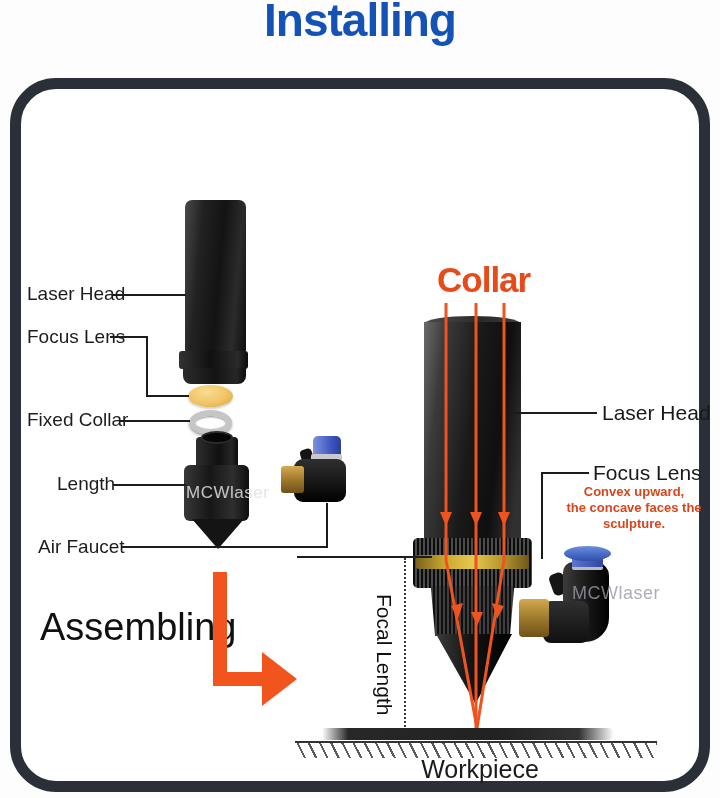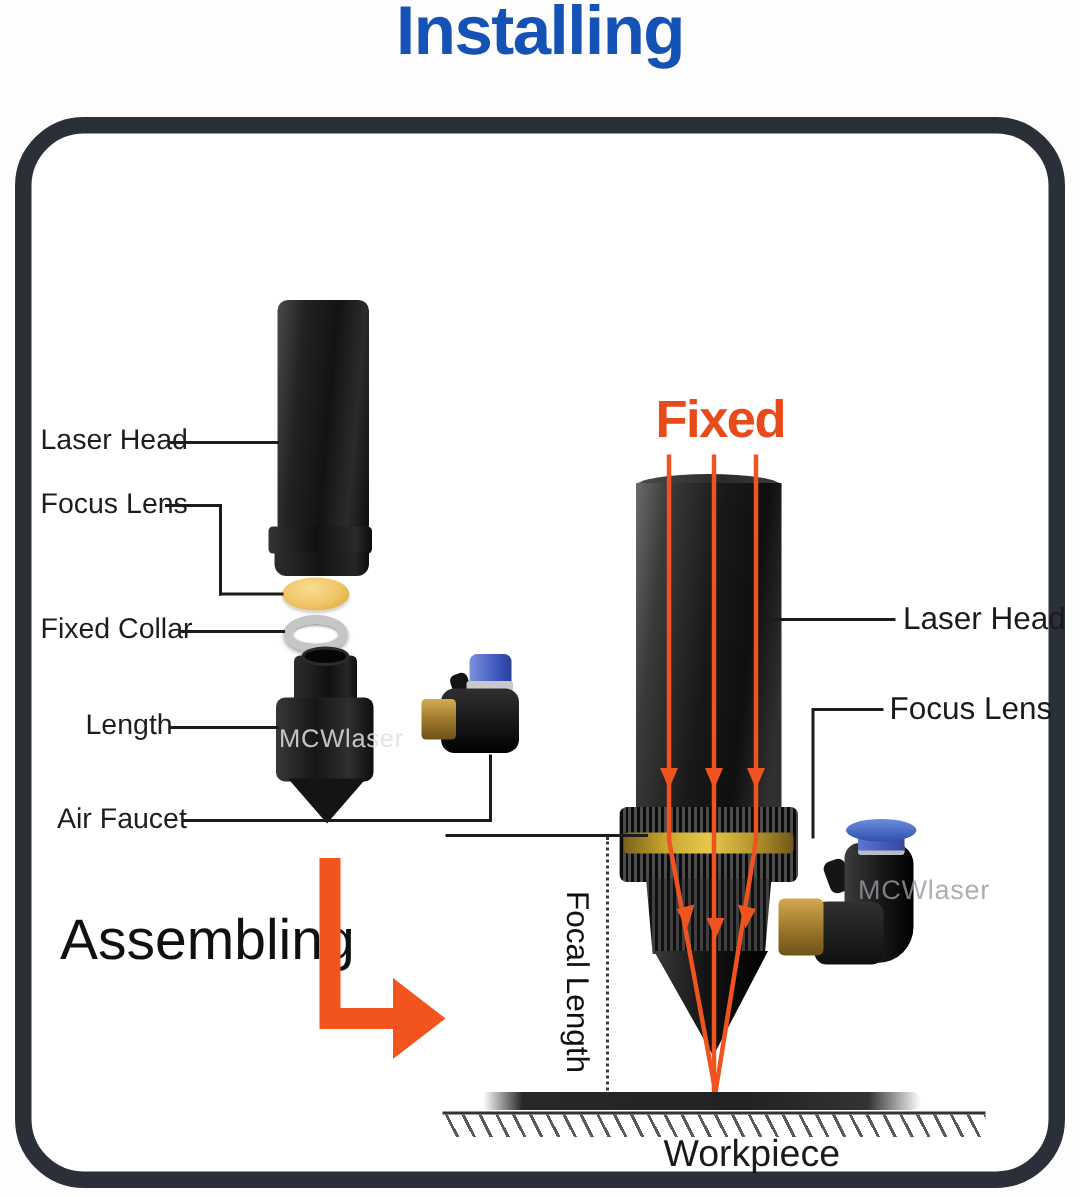--- a/index.html
+++ b/index.html
@@ -94,21 +94,21 @@
   .dotted-v{left:404px;top:558px;height:172px;width:0;border-left:2px dotted #3a3a3a;}
   .focal{left:372px;top:594px;height:132px;writing-mode:vertical-rl;
     font-size:21px;color:#101010;white-space:nowrap;}
   
   .wp-bar{left:322px;top:728px;width:292px;height:12px;border-radius:3px 6px 6px 3px;
     background:linear-gradient(90deg,rgba(40,40,40,0),#282828 9%,#222 60%,#333 88%,rgba(51,51,51,0));}
   .ground-line{left:295px;top:741px;width:362px;height:2px;background:#333;}
   .hatch{left:295px;top:743px;width:362px;height:15px;
     background:repeating-linear-gradient(63deg,transparent 0 8px,#3d3d3d 8px 10px);
     opacity:.85;}
-  .wp-lbl{left:400px;top:755px;width:160px;text-align:right;font-size:25px;color:#1a1a1a;}
+  .wp-lbl{left:400px;top:755px;width:160px;text-align:center;font-size:25px;color:#1a1a1a;}
   svg.overlay{left:0;top:0;pointer-events:none;}
 </style>
 </head>
 <body>
 
 <div id="canvas">
 
   <div class="abs title">Installing</div>
 
   <div class="abs panel"></div>
@@ -146,21 +146,21 @@
 
   <div class="abs lbl" style="left:38px;top:536px;">Air Faucet</div>
   <div class="abs hline" style="left:122px;top:546px;width:206px;"></div>
   <div class="abs vline" style="left:326px;top:503px;height:45px;"></div>
 
   <div class="abs assembling">Assembling</div>
   <svg class="abs overlay" style="left:205px;top:565px;" width="110" height="150">
     <polygon fill="#f2541d" points="8,7 22,7 22,107 57,107 57,87 92,114 57,141 57,121 8,121"></polygon>
   </svg>
 
-  <div class="abs laser-lbl">Fixed</div>
+  <div class="abs laser-lbl">Collar</div>
 
   <div class="abs tube-cap"></div>
   <div class="abs tube-r"></div>
   <div class="abs rib-collar"></div>
   <div class="abs gold-band"></div>
   <div class="abs rib-lower"></div>
   <div class="abs cone-r"></div>
 
   <div class="abs fr-knob"></div>
   <div class="abs fr-elbow-v"></div>
@@ -187,20 +187,25 @@
     </g>
   </svg>
 
   <div class="abs lbl-r" style="left:602px;top:401px;">Laser Head</div>
   <div class="abs hline" style="left:512px;top:412px;width:85px;"></div>
 
   <div class="abs lbl-r" style="left:593px;top:461px;">Focus Lens</div>
   <div class="abs hline" style="left:542px;top:472px;width:47px;"></div>
   <div class="abs vline" style="left:541px;top:472px;height:87px;"></div>
 
+  <div class="abs note">
+    <div>Convex upward,</div>
+    <div>the concave faces the</div>
+    <div>sculpture.</div>
+  </div>
 
   <div class="abs hline" style="left:297px;top:556px;width:135px;"></div>
   <div class="abs dotted-v"></div>
   <div class="abs focal">Focal Length</div>
 
   <div class="abs wp-bar"></div>
   <div class="abs ground-line"></div>
   <div class="abs hatch"></div>
   <div class="abs wp-lbl">Workpiece</div>
 

